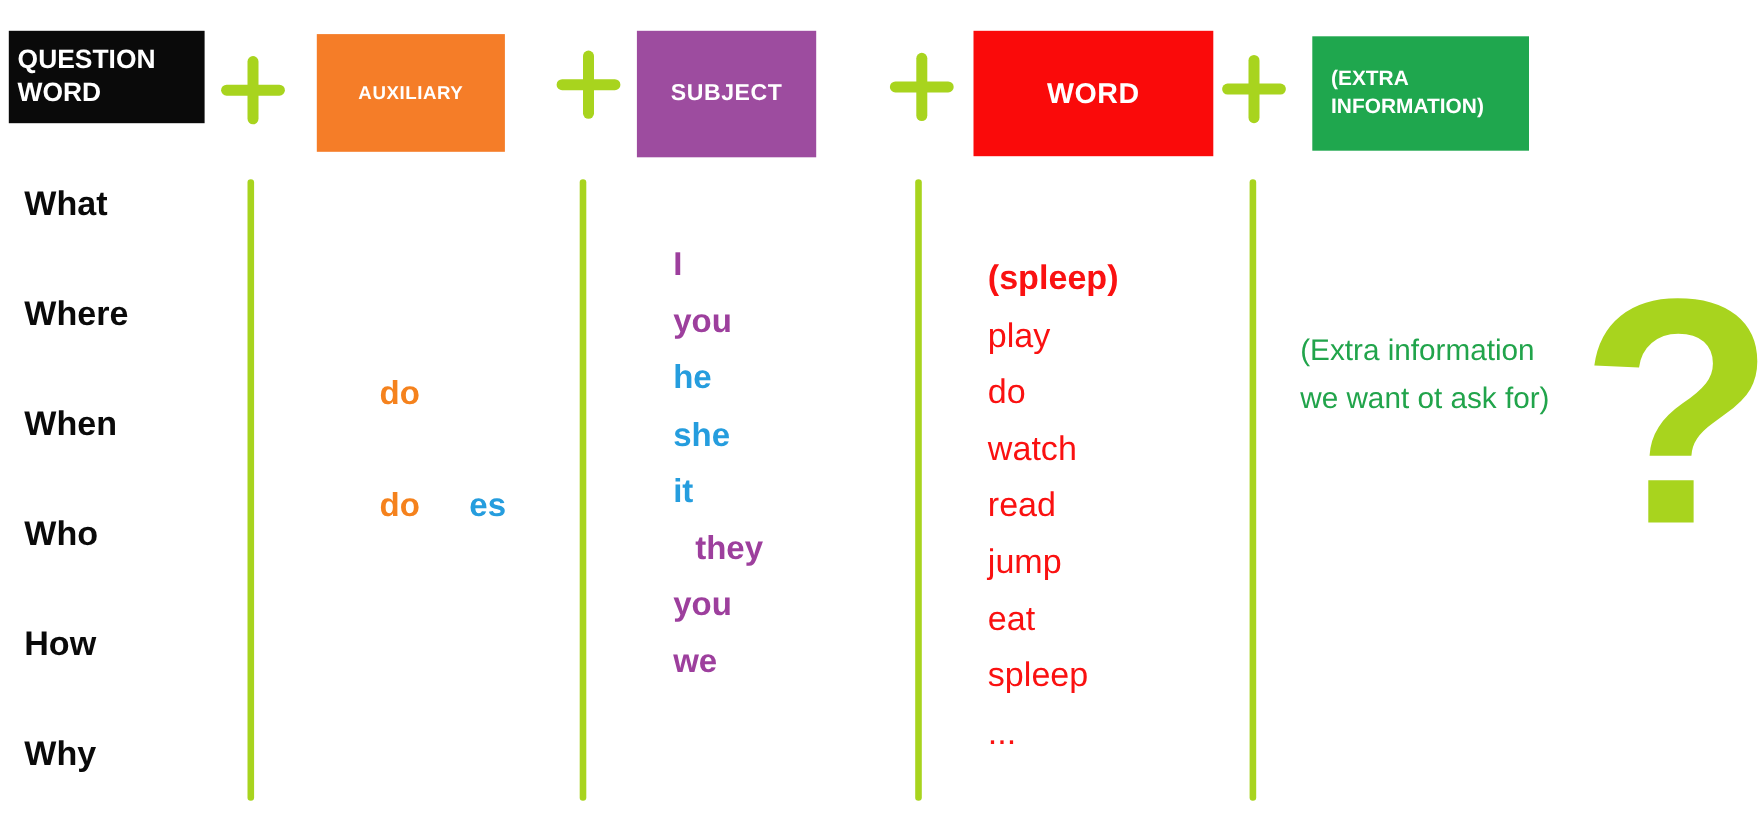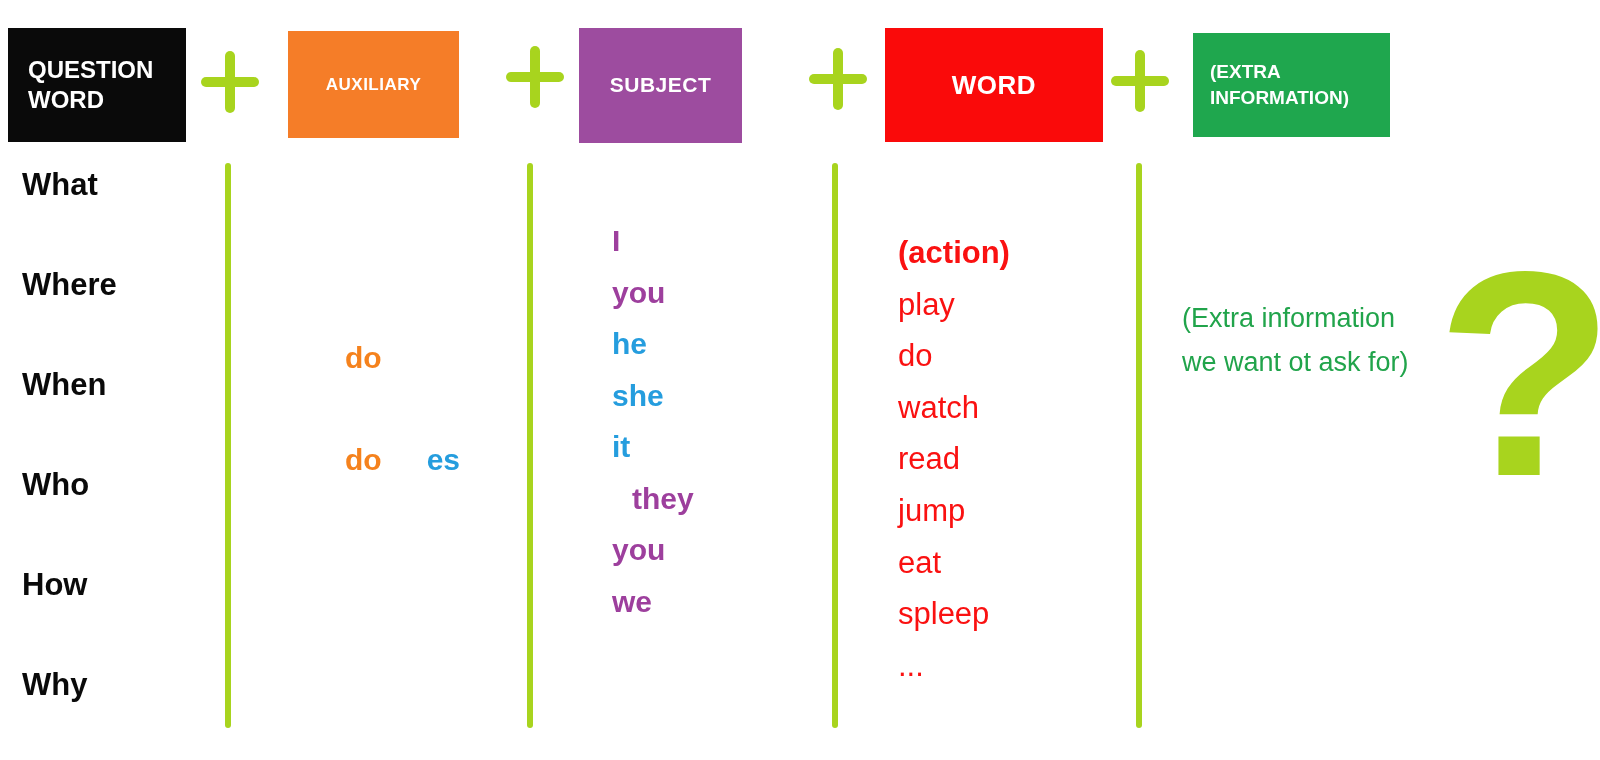--- a/index.html
+++ b/index.html
@@ -2,22 +2,22 @@
 <html style="--lime: #a8d41e; --black-box: #0a0a0a; --orange: #f57d28; --purple: #9d4c9f; --red: #fa0a0a; --green: #1fa74e; --text-orange: #f5821d; --text-blue: #259dde; --text-purple: #9d3f9d; --text-red: #fa1111; --text-green: #21a44b;"><head>
 <meta charset="utf-8">
 <style>
   html,body{margin:0;padding:0;background:#ffffff;}
   body{font-family:"Liberation Sans","DejaVu Sans",sans-serif;}
   .canvas{position:relative;width:1600px;height:760px;background:#ffffff;overflow:hidden;}
 
   
   .hbox{position:absolute;display:flex;align-items:center;color:#ffffff;font-weight:700;
         white-space:pre-line;box-sizing:border-box;line-height:1.25;}
-  .box-qw   {left:8px;   top:28px; width:178px;height:114px;background:var(--black-box);
-             padding-left:20px;font-size:24px;}
+  .box-qw   {left:8px;   top:28px; width:178px;height:84px;background:var(--black-box);
+             padding-left:8px;font-size:24px;}
   .box-aux  {left:288px; top:31px; width:171px;height:107px;background:var(--orange);
              justify-content:center;font-size:17px;letter-spacing:.5px;}
   .box-subj {left:579px; top:28px; width:163px;height:115px;background:var(--purple);
              justify-content:center;font-size:21px;letter-spacing:.5px;}
   .box-verb {left:885px; top:28px; width:218px;height:114px;background:var(--red);
              justify-content:center;font-size:26px;letter-spacing:.5px;}
   .box-extra{left:1193px;top:33px; width:197px;height:104px;background:var(--green);
              padding-left:17px;font-size:19px;line-height:1.35;}
 
   
@@ -96,21 +96,21 @@
       <div class="subj-item" style="color: rgb(157, 63, 157);">I</div>
       <div class="subj-item" style="color: rgb(157, 63, 157);">you</div>
       <div class="subj-item" style="color: rgb(37, 157, 222);">he</div>
       <div class="subj-item" style="color: rgb(37, 157, 222);">she</div>
       <div class="subj-item" style="color: rgb(37, 157, 222);">it</div>
       <div class="subj-item" style="color: rgb(157, 63, 157); margin-left: 20px;">they</div>
       <div class="subj-item" style="color: rgb(157, 63, 157);">you</div>
       <div class="subj-item" style="color: rgb(157, 63, 157);">we</div>
     </div>
   <div class="col col-verb">
-      <div class="verb-item" style="font-weight: 700;">(action)</div>
+      <div class="verb-item" style="font-weight: 700;">(spleep)</div>
       <div class="verb-item">play</div>
       <div class="verb-item">do</div>
       <div class="verb-item">watch</div>
       <div class="verb-item">read</div>
       <div class="verb-item">jump</div>
       <div class="verb-item">eat</div>
       <div class="verb-item">spleep</div>
       <div class="verb-item">...</div>
     </div>
 

